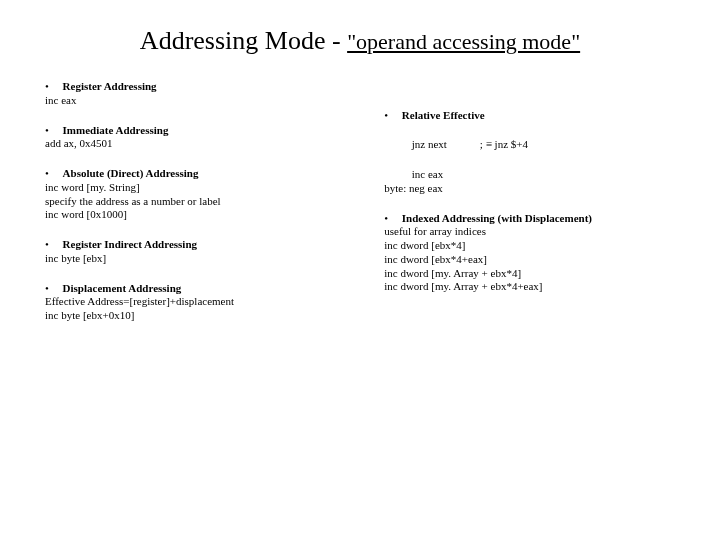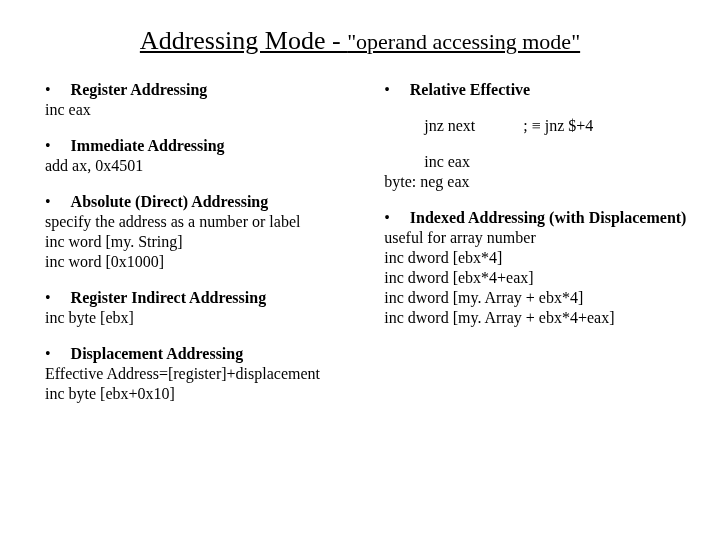--- a/index.html
+++ b/index.html
@@ -17,27 +17,27 @@
     width: 720px;
     height: 540px;
     padding: 20px 30px 10px 30px;
   }
   .title {
     text-align: center;
     font-size: 26px;
     margin: 6px 0 24px 0;
     white-space: nowrap;
   }
-  .title .t1 { text-decoration: underline; }
+  .title .t1 { }
   .title .t2 { text-decoration: underline; font-size: 22px; }
   .cols {
     display: flex;
     flex-direction: row;
-    align-items: flex-start;
-    font-size: 16px;
+    align-items: center;
+    font-size: 11px;
     line-height: 1.25;
   }
   .col-left { width: 355px; padding-left: 15px; }
   .col-right { width: 320px; padding-left: 0px; }
   .sec { margin-bottom: 16px; }
   .hdr { }
   .bullet { display:inline-block; width: 1.6em; text-align:left; }
   .body-line { }
   .indent1 { padding-left: 2.5em; margin-top: 16px; }
   b { font-weight: bold; }
@@ -60,22 +60,22 @@
         <div class="body-line">inc eax</div>
       </div>
 
       <div class="sec">
         <div class="hdr"><span class="bullet">•</span><b>Immediate Addressing</b></div>
         <div class="body-line">add ax, 0x4501</div>
       </div>
 
       <div class="sec">
         <div class="hdr"><span class="bullet">•</span><b>Absolute (Direct) Addressing</b></div>
+        <div class="body-line">inc word [my. String]</div>
         <div class="body-line">specify the address as a number or label</div>
-        <div class="body-line">inc word [my. String]</div>
         <div class="body-line">inc word [0x1000]</div>
       </div>
 
       <div class="sec">
         <div class="hdr"><span class="bullet">•</span><b>Register Indirect Addressing</b></div>
         <div class="body-line">inc byte [ebx]</div>
       </div>
 
       <div class="sec">
         <div class="hdr"><span class="bullet">•</span><b>Displacement Addressing</b></div>
@@ -89,21 +89,21 @@
 
       <div class="sec">
         <div class="hdr"><span class="bullet">•</span><b>Relative Effective</b></div>
         <div class="body-line indent1" style="white-space:pre">jnz next            ; ≡ jnz $+4</div>
         <div class="body-line indent1">inc eax</div>
         <div class="body-line">byte: neg eax</div>
       </div>
 
       <div class="sec">
         <div class="hdr"><span class="bullet">•</span><b>Indexed Addressing (with Displacement)</b></div>
-        <div class="body-line">useful for array number</div>
+        <div class="body-line">useful for array indices</div>
         <div class="body-line">inc dword [ebx*4]</div>
         <div class="body-line">inc dword [ebx*4+eax]</div>
         <div class="body-line">inc dword [my. Array + ebx*4]</div>
         <div class="body-line">inc dword [my. Array + ebx*4+eax]</div>
       </div>
 
     </div>
 
   </div>
 </div>

